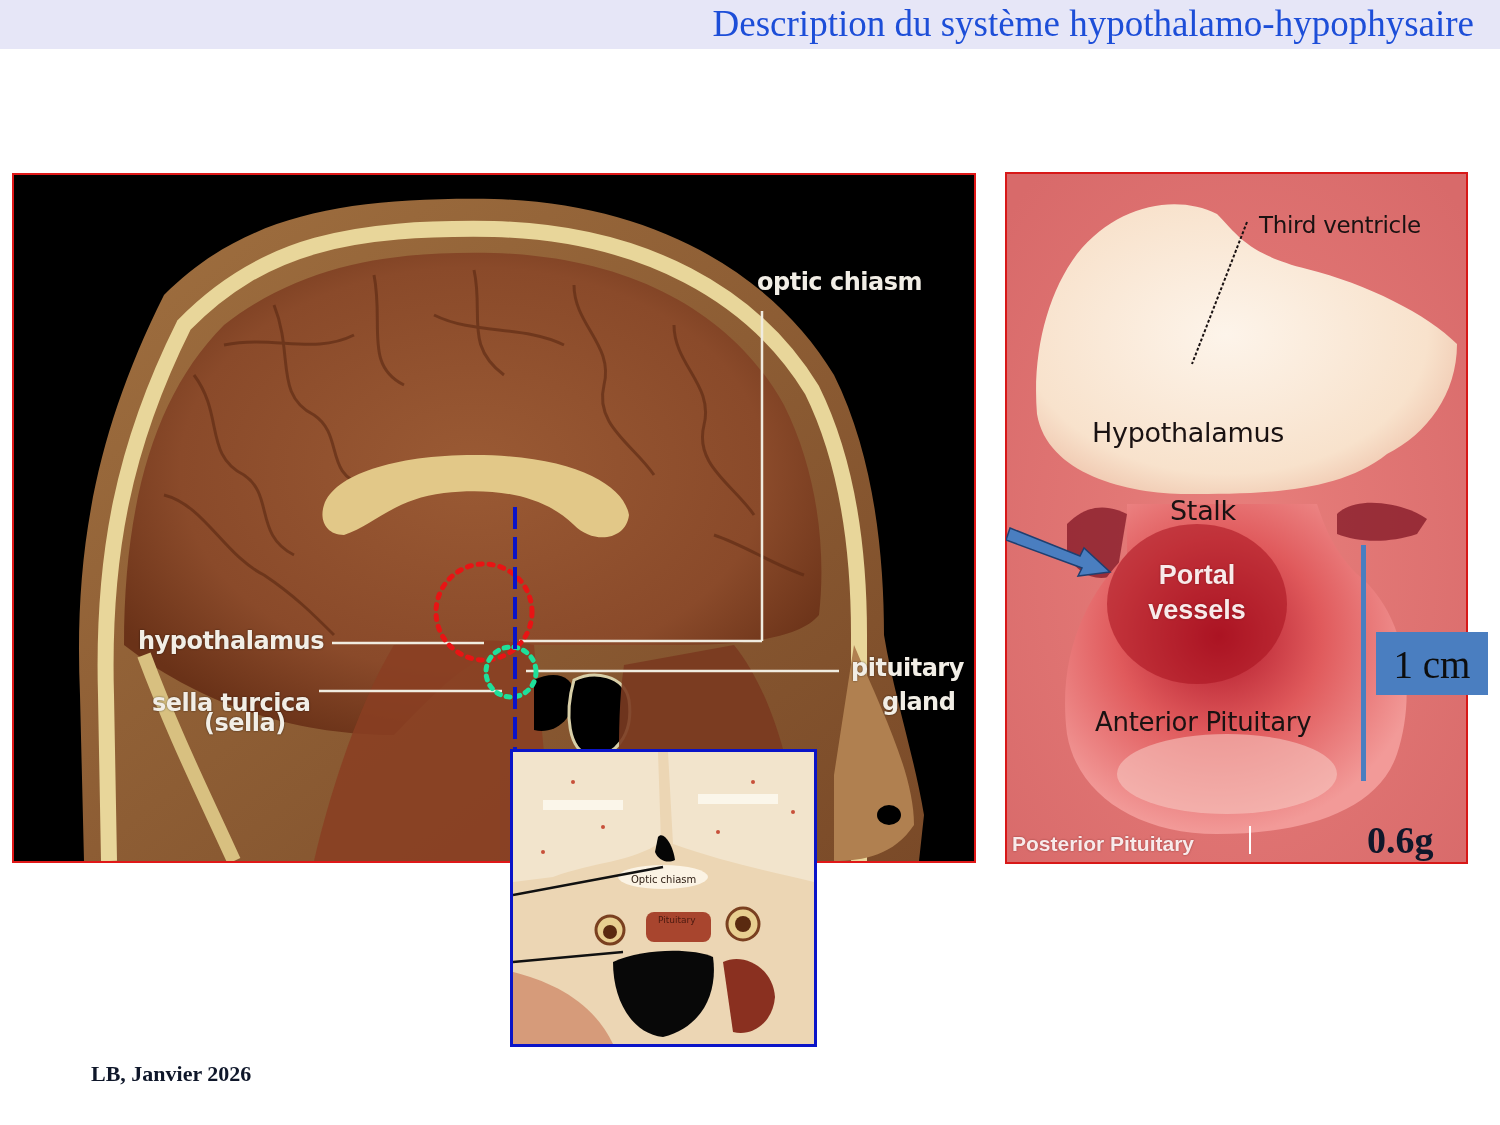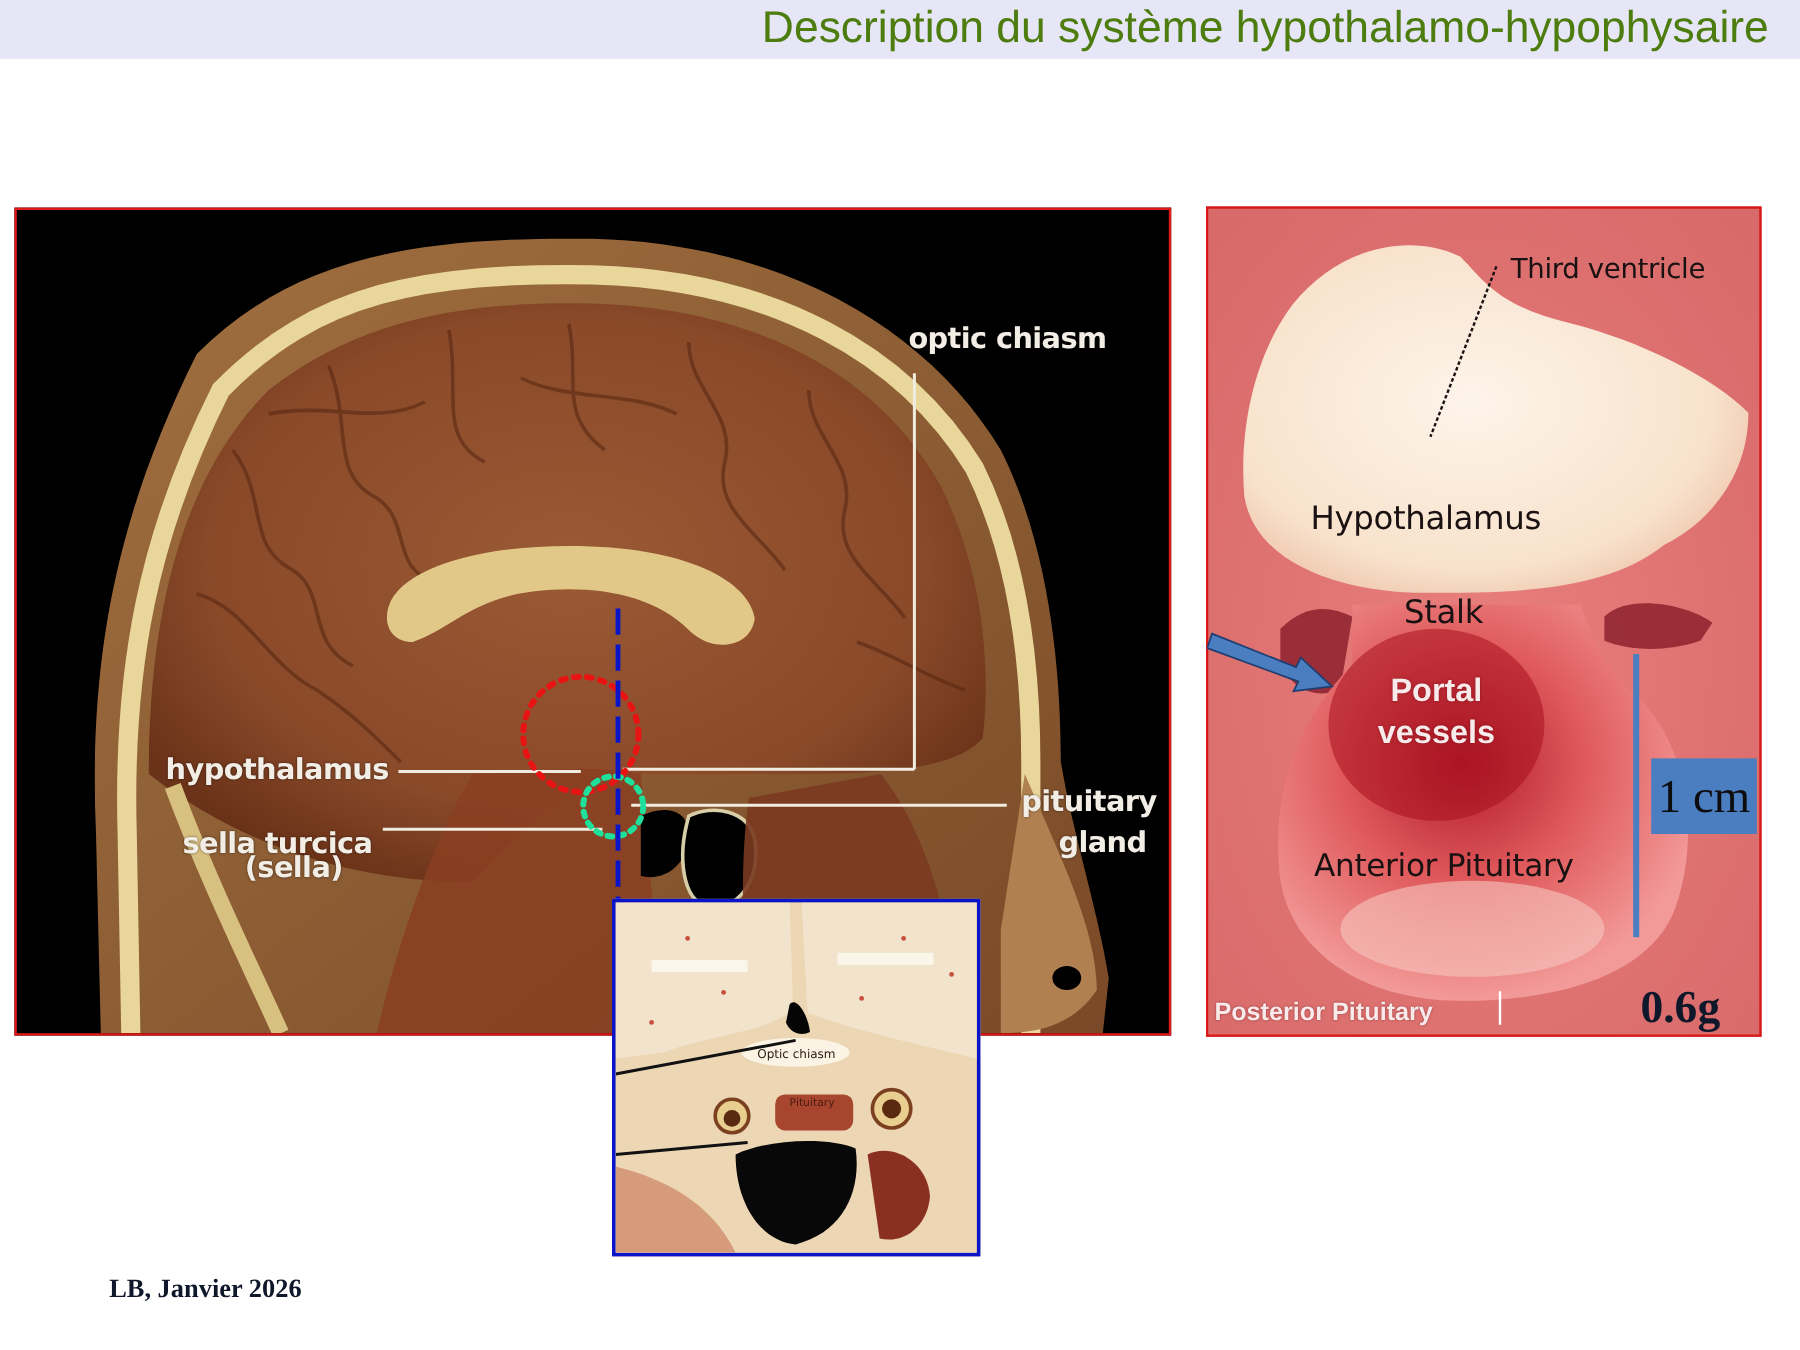--- a/index.html
+++ b/index.html
@@ -6,22 +6,22 @@
   body {
     width: 1500px; height: 1125px; position: relative; overflow: hidden;
     background: #ffffff; font-family: "Liberation Sans", sans-serif;
   }
   .title-bar {
     position: absolute; left: 0; top: 0; width: 1500px; height: 49px;
     background: #e6e6f7;
   }
   .title {
     position: absolute; right: 26px; top: 2px;
-    font-size: 37px; color: #4d7c0f; white-space: nowrap;
-    font-family: Liberation Sans, sans-serif;
+    font-size: 37px; color: #1d4ed8; white-space: nowrap;
+    font-family: Liberation Serif, serif;
   }
 
   
   .sagittal {
     position: absolute; left: 12px; top: 173px; width: 960px; height: 686px;
     border: 2px solid #e01818; background: #000; overflow: hidden;
   }
   .sagittal svg { position: absolute; left: 0; top: 0; }
   .lbl-w {
     position: absolute; color: #f2eee6; font-size: 24px; font-weight: bold;
@@ -53,21 +53,21 @@
   .lbl-l {
     position: absolute; color: #f8eaea; font-size: 27px; font-weight: bold;
     font-family: Liberation Sans, sans-serif; white-space: nowrap; text-align: center;
     line-height: 1.3; text-shadow: 0 0 2px rgba(80,0,0,0.5);
   }
   .scale-bar {
     position: absolute; left: 1361px; top: 545px; width: 5px; height: 236px;
     background: #4a7ec0;
   }
   .scale-box {
-    position: absolute; left: 1376px; top: 632px; width: 88px; height: 63px;
+    position: absolute; left: 1376px; top: 632px; width: 112px; height: 63px;
     background: #4a7ec0; color: #0d0d0d; font-size: 39px;
     font-family: "Liberation Serif", serif; text-align: center; line-height: 65px;
   }
   .mass {
     position: absolute; left: 1367px; top: 818px; font-size: 38px; font-weight: bold;
     color: #0f172a; font-family: "Liberation Serif", serif;
   }
   .blue-arrow { position: absolute; left: 1006px; top: 522px; }
 
   .footer {

